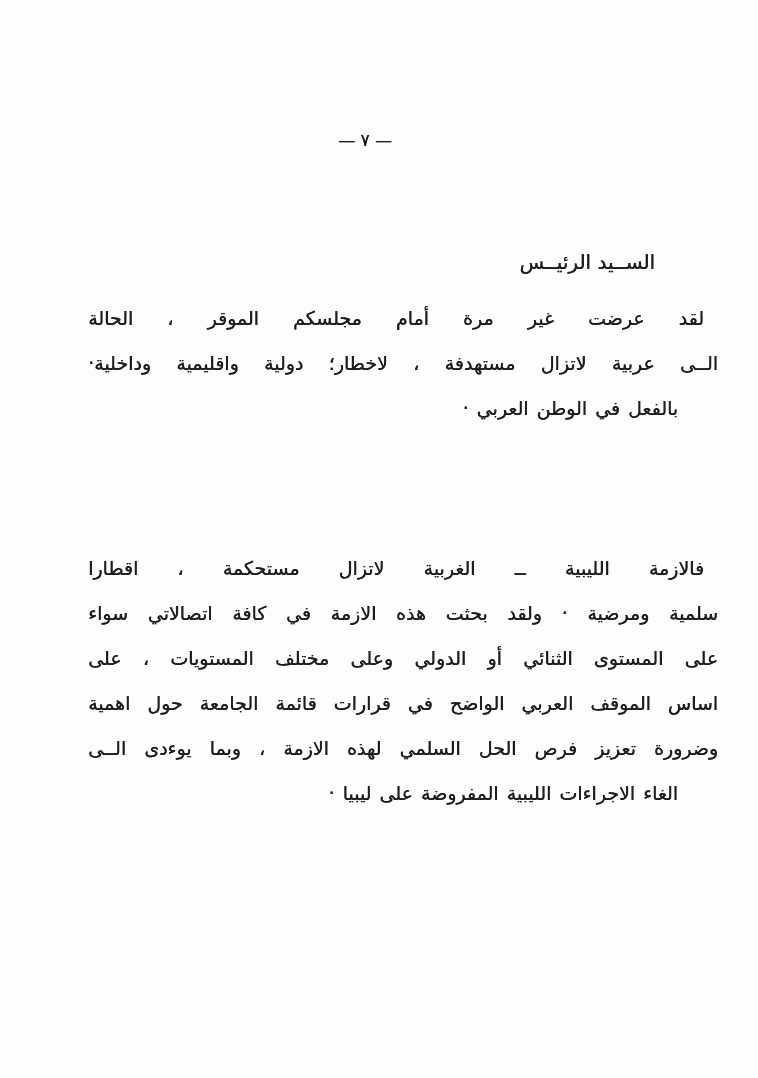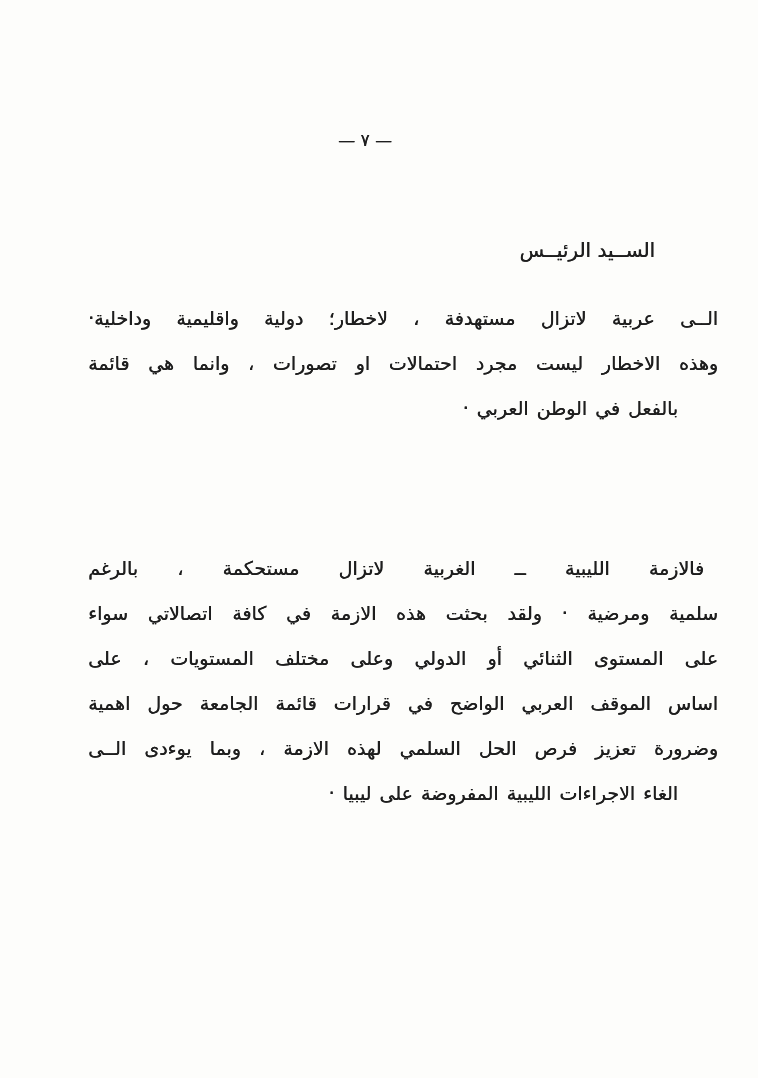--- a/index.html
+++ b/index.html
@@ -22,21 +22,21 @@
     top: 130px;
     left: 0;
     width: 730px;
     text-align: center;
     font-size: 17px;
     letter-spacing: 3px;
     direction: rtl;
   }
   .doc-heading {
     position: absolute;
-    top: 238px;
+    top: 250px;
     right: 103px;
     font-size: 20px;
     direction: rtl;
     white-space: nowrap;
   }
   .para {
     position: absolute;
     left: 88px;
     width: 630px;
     direction: rtl;
@@ -61,27 +61,27 @@
 </head>
 <body>
 
 <div class="page">
 
   <div class="page-number">— ٧ —</div>
 
   <div class="doc-heading">الســيد الرئيــس</div>
 
   <div class="para para-1">
+    <div class="line first">لقد عرضت غير مرة أمام مجلسكم الموقر ، الحالة</div>
     <div class="line">الــى عربية لاتزال مستهدفة ، لاخطار؛ دولية واقليمية وداخلية·</div>
-    <div class="line">وهذه الاخطار ليست مجرد احتمالات او تصورات ، وانما هي قائمة</div>
     <div class="line last">بالفعل في الوطن العربي ·</div>
   </div>
 
   <div class="para para-2">
-    <div class="line first">فالازمة الليبية ــ الغربية لاتزال مستحكمة ، بالرغم</div>
+    <div class="line first">فالازمة الليبية ــ الغربية لاتزال مستحكمة ، اقطارا</div>
     <div class="line">سلمية ومرضية · ولقد بحثت هذه الازمة في كافة اتصالاتي سواء</div>
     <div class="line">على المستوى الثنائي أو الدولي وعلى مختلف المستويات ، على</div>
     <div class="line">اساس الموقف العربي الواضح في قرارات قائمة الجامعة حول اهمية</div>
     <div class="line">وضرورة تعزيز فرص الحل السلمي لهذه الازمة ، وبما يوءدى الــى</div>
     <div class="line last">الغاء الاجراءات الليبية المفروضة على ليبيا ·</div>
   </div>
 
 </div>
 
 </body></html>

